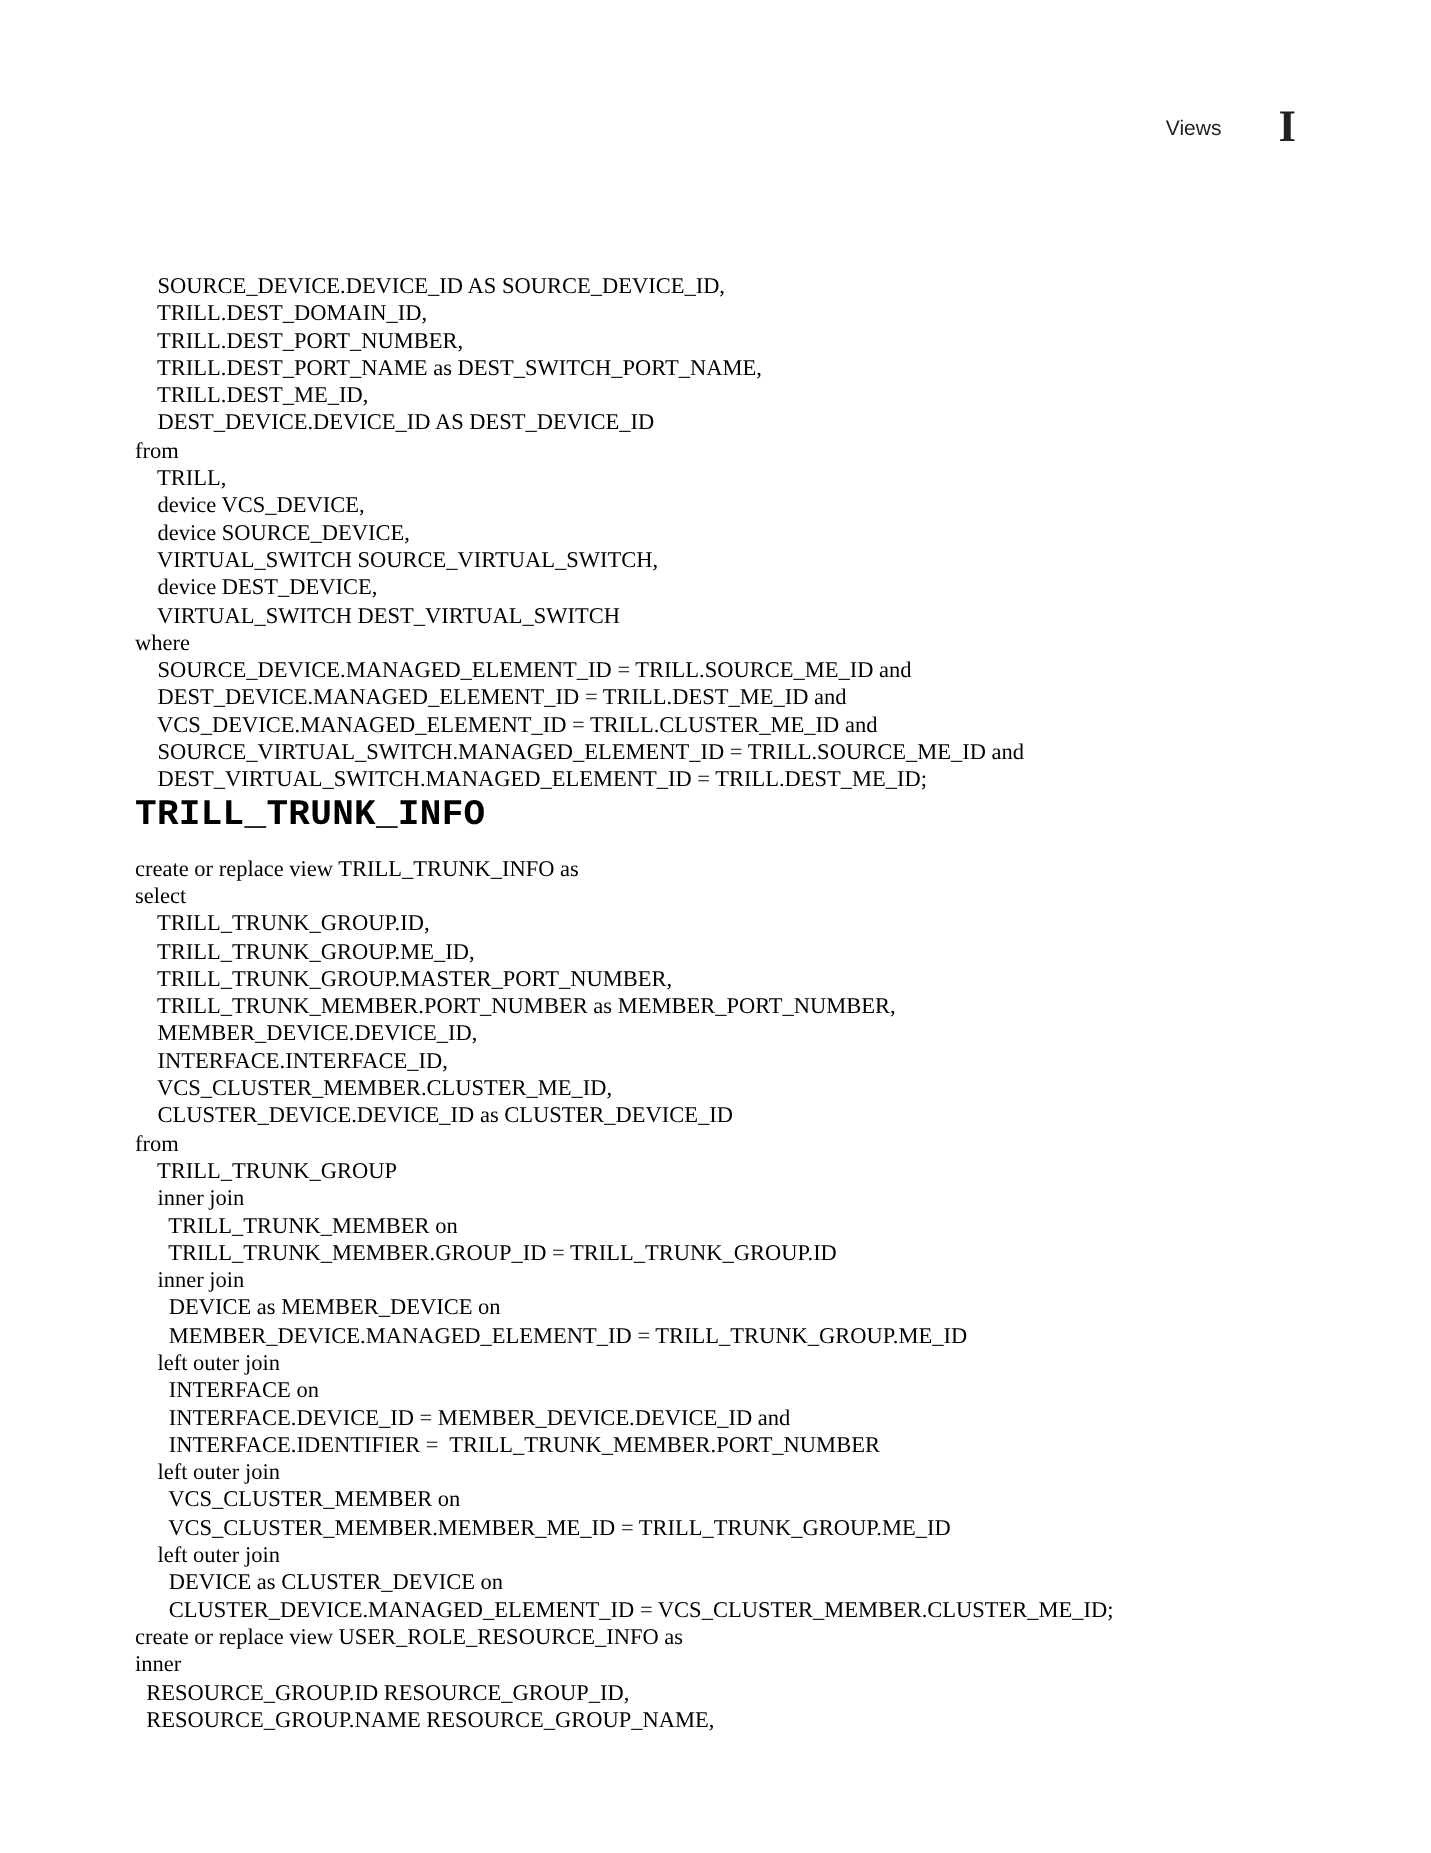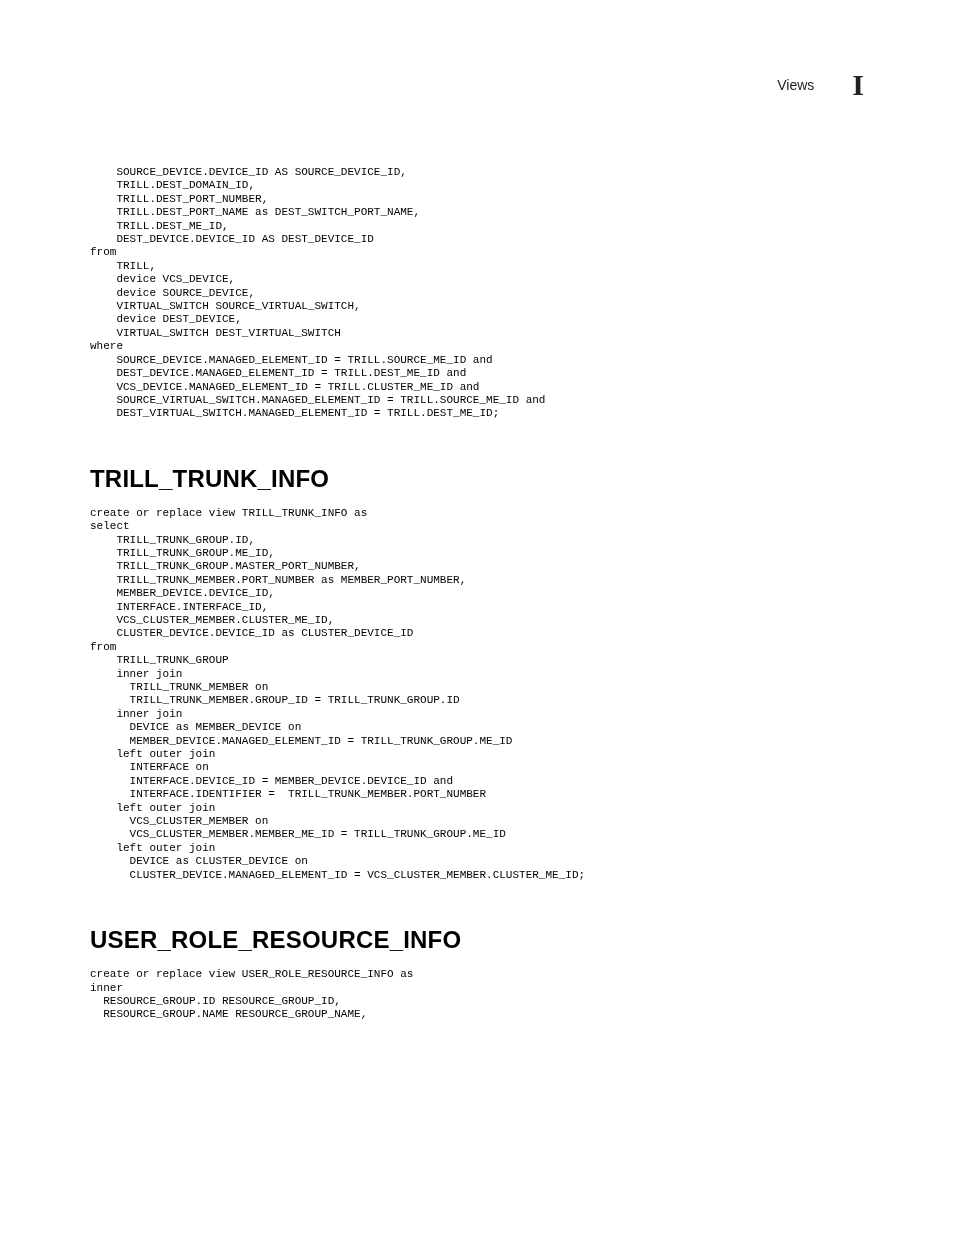--- a/index.html
+++ b/index.html
@@ -11,44 +11,43 @@
     width: 954px;
   }
   .page {
     padding: 68px 90px 60px 90px;
     box-sizing: border-box;
   }
   .header-row {
     display: flex;
     justify-content: flex-end;
     align-items: center;
-    margin-bottom: 64px;
+    margin-bottom: 80px;
     gap: 38px;
   }
   .header-label {
     font-size: 14px;
     color: #222;
   }
   .appendix-letter {
     font-family: "Times New Roman", Times, serif;
     font-weight: bold;
     font-size: 30px;
     color: #222;
   }
   .heading {
-    font-family: Liberation Sans, sans-serif;
+    font-family: Liberation Mono, monospace;
     font-weight: 600;
     font-size: 24px;
     letter-spacing: 0.2px;
-    margin-top: 44px;
     margin-bottom: 14px;
   }
   .codeblock {
-    font-family: Liberation Mono, monospace;
-    font-size: 11px;
+    font-family: Liberation Serif, serif;
+    font-size: 15px;
     line-height: 1.22;
     white-space: pre;
     color: #000;
   }
 </style>
 </head>
 <body>
 
 <div class="page">
 
@@ -100,19 +99,18 @@
       INTERFACE on
       INTERFACE.DEVICE_ID = MEMBER_DEVICE.DEVICE_ID and
       INTERFACE.IDENTIFIER =  TRILL_TRUNK_MEMBER.PORT_NUMBER
     left outer join
       VCS_CLUSTER_MEMBER on
       VCS_CLUSTER_MEMBER.MEMBER_ME_ID = TRILL_TRUNK_GROUP.ME_ID
     left outer join
       DEVICE as CLUSTER_DEVICE on
       CLUSTER_DEVICE.MANAGED_ELEMENT_ID = VCS_CLUSTER_MEMBER.CLUSTER_ME_ID;</div>
 
-  <div class="heading">USER_ROLE_RESOURCE_INFO</div>
   <div class="codeblock">create or replace view USER_ROLE_RESOURCE_INFO as
 inner
   RESOURCE_GROUP.ID RESOURCE_GROUP_ID,
   RESOURCE_GROUP.NAME RESOURCE_GROUP_NAME,</div>
 
 </div>
 
 </body></html>

